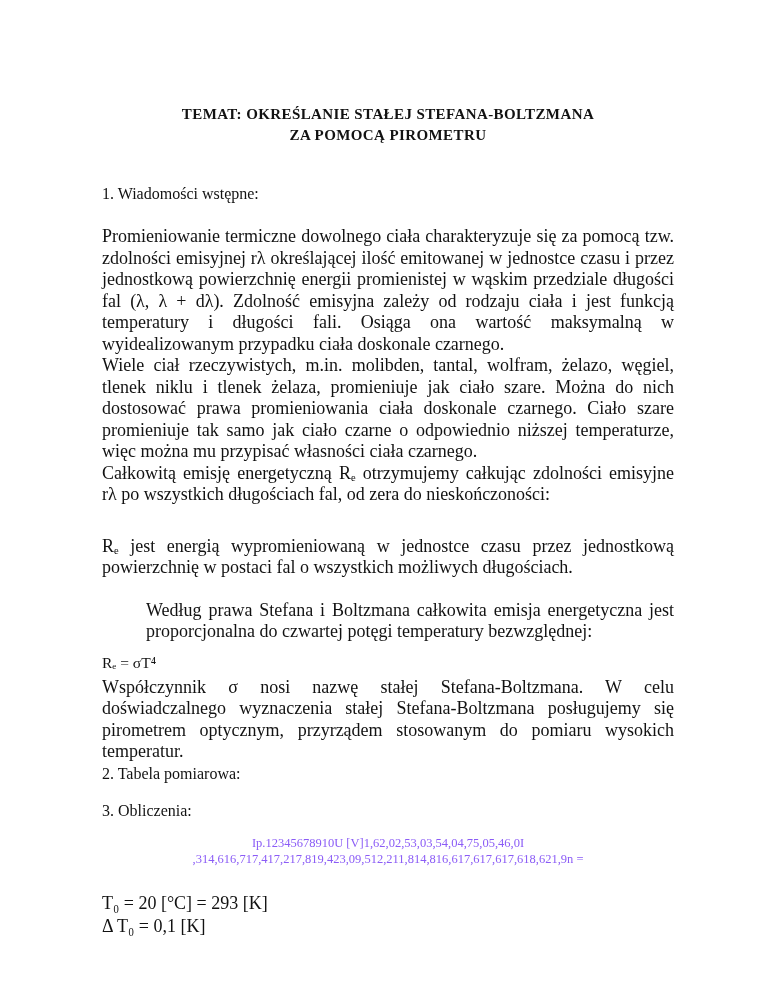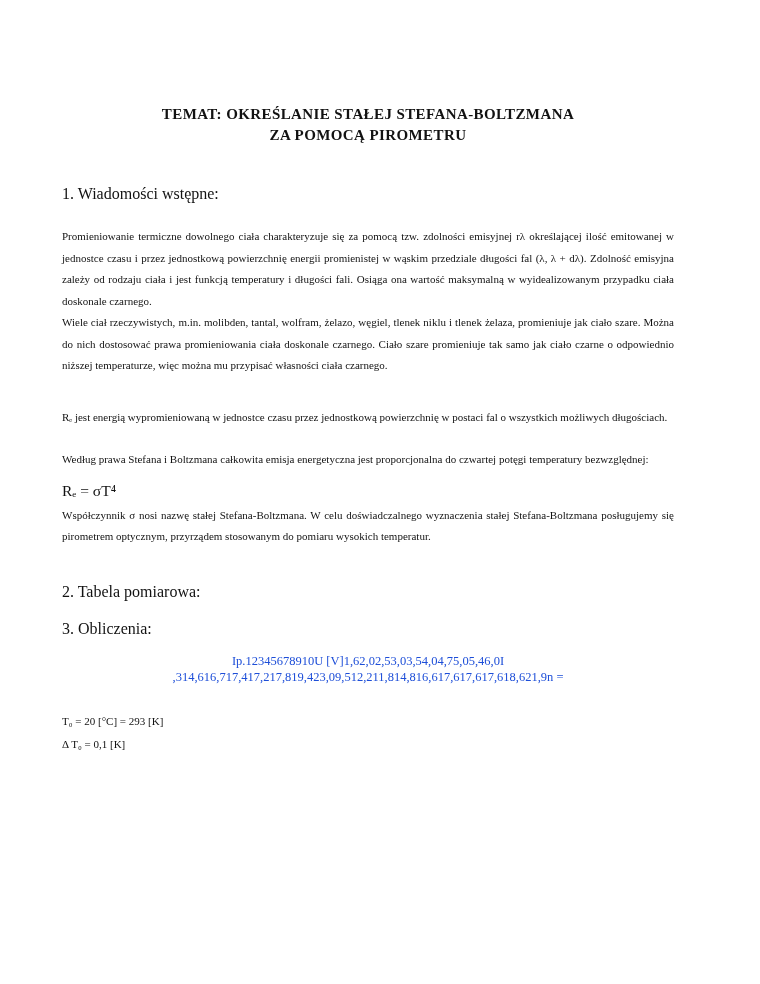--- a/index.html
+++ b/index.html
@@ -11,79 +11,80 @@
   body {
     width: 760px;
     height: 984px;
     font-family: "Liberation Serif", "DejaVu Serif", serif;
     color: #121212;
   }
   .page {
     box-sizing: border-box;
     width: 760px;
     height: 752px;
-    padding: 104px 86px 0 62px;
+    padding: 104px 86px 0 102px;
     background: #ffffff;
   }
   .title {
     font-size: 15px;
     font-weight: bold;
     text-align: center;
     line-height: 21px;
     letter-spacing: 0.4px;
     margin: 0;
   }
   p { margin: 0; }
   .heading {
     font-size: 16px;
     line-height: 21px;
   }
   .h1-gap { margin-top: 37px; }
   .body {
-    font-size: 11px;
+    font-size: 18px;
     line-height: 21.5px;
   }
   .just { text-align: justify; }
   .first-para { margin-top: 22px; }
   .gap-top { margin-top: 30px; }
-  .gap-top-sm { margin-top: 21px; }
+  .gap-top-sm { margin-top: 21px; margin-left: 44px; }
   .formula {
     font-size: 15.5px;
     text-align: left;
     margin: 9px 0 4px 0;
     line-height: 21px;
   }
-  .h2-gap { margin-top: 33px; }
+  .h2-gap { }
   .h3-gap { margin-top: 16px; }
   .datablock {
     margin-top: 14px;
     font-size: 12.5px;
     line-height: 16px;
     text-align: center;
-    color: #1d4ed8;
+    color: #8b5cf6;
   }
   .const { margin-top: 25px; line-height: 22px; }
   .const2 { margin-top: 1px; line-height: 22px; }
 </style>
 </head>
 <body>
 
 <div class="page">
 
   <div class="title">
     <div>TEMAT: OKREŚLANIE STAŁEJ STEFANA-BOLTZMANA</div>
     <div>ZA POMOCĄ PIROMETRU</div>
   </div>
 
   <p class="heading h1-gap">1. Wiadomości wstępne:</p>
 
   <p class="body just first-para">Promieniowanie termiczne dowolnego ciała charakteryzuje się za pomocą tzw. zdolności emisyjnej rλ określającej ilość emitowanej w jednostce czasu i przez jednostkową powierzchnię energii promienistej  w wąskim przedziale długości fal (λ, λ + dλ). Zdolność emisyjna zależy od rodzaju ciała i jest funkcją temperatury i długości fali. Osiąga ona wartość maksymalną w wyidealizowanym przypadku ciała doskonale czarnego.</p>
 
   <p class="body just">Wiele ciał rzeczywistych, m.in. molibden, tantal, wolfram, żelazo, węgiel, tlenek niklu i tlenek żelaza, promieniuje jak ciało szare. Można do nich dostosować prawa promieniowania ciała doskonale czarnego. Ciało szare promieniuje tak samo jak ciało czarne o odpowiednio niższej temperaturze, więc można mu przypisać własności ciała czarnego.</p>
 
+  <p class="body just">Całkowitą emisję energetyczną Rₑ otrzymujemy całkując zdolności emisyjne rλ po wszystkich długościach fal, od zera do nieskończoności:</p>
 
   <p class="body just gap-top">Rₑ jest energią wypromieniowaną w jednostce czasu przez jednostkową powierzchnię w postaci fal o wszystkich możliwych długościach.</p>
 
   <p class="body just gap-top-sm">Według prawa Stefana i Boltzmana całkowita emisja energetyczna jest proporcjonalna do czwartej potęgi temperatury bezwzględnej:</p>
 
   <p class="formula">Rₑ = σT⁴</p>
 
   <p class="body just">Współczynnik σ nosi nazwę stałej Stefana-Boltzmana. W celu doświadczalnego wyznaczenia stałej Stefana-Boltzmana posługujemy się pirometrem optycznym, przyrządem stosowanym do pomiaru wysokich temperatur.</p>
 
   <p class="heading h2-gap">2. Tabela pomiarowa:</p>

